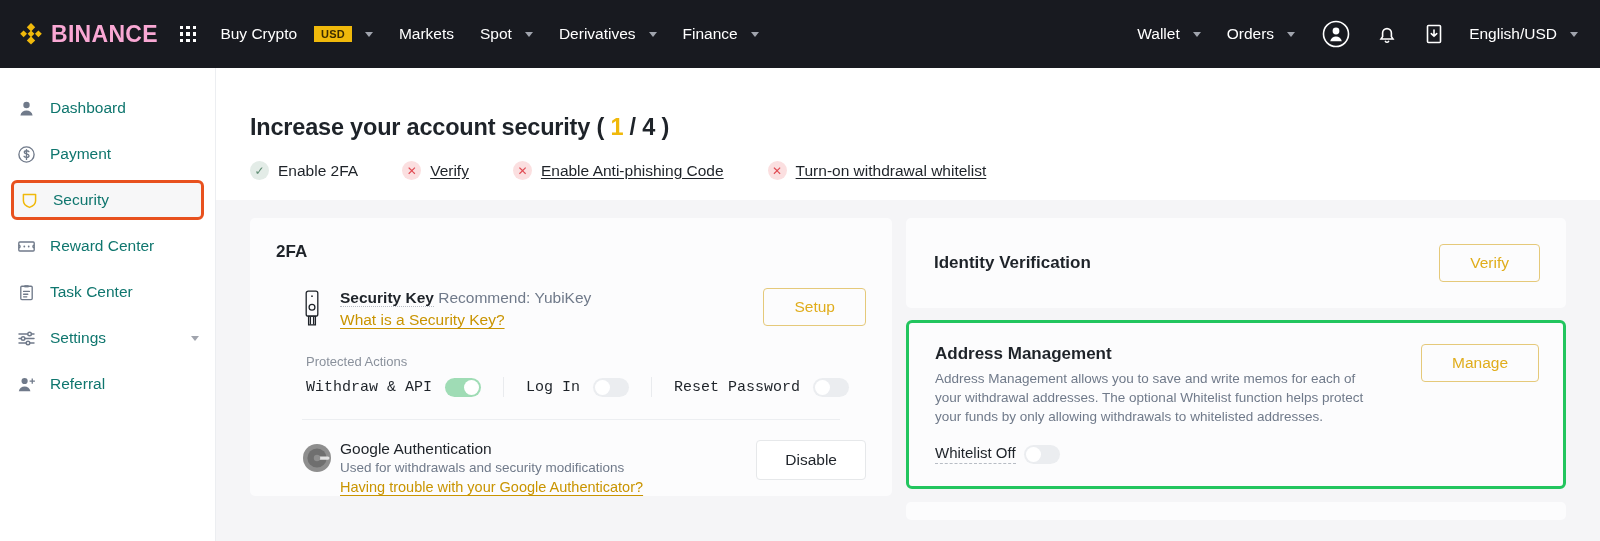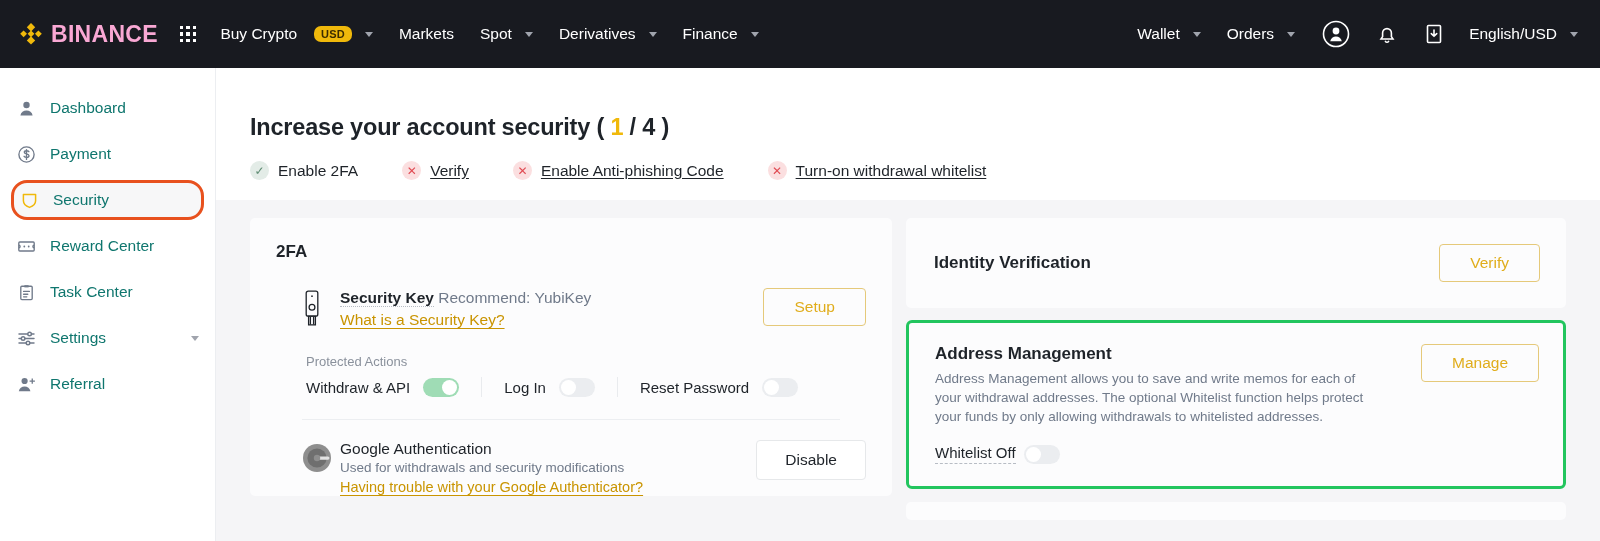--- a/index.html
+++ b/index.html
@@ -20,21 +20,21 @@
   .logo-text { font-size: 23px; font-weight: bold; color: #f9a8d4; letter-spacing: .3px; }
   .grid-icon { display: grid; grid-template-columns: repeat(3,3.5px); gap: 3px; margin-right: 24px; }
   .grid-icon i { width: 3.5px; height: 3.5px; background: #fff; display: block; }
   .nav-item {
     display: flex; align-items: center; gap: 11px;
     font-size: 15.5px; color: #fff; margin-right: 26px;
     white-space: nowrap; cursor: pointer;
   }
   .usd-badge {
     background: #f0b90b; color: #3a2c00; font-size: 11px; font-weight: bold;
-    border-radius: 7px; padding: 2px 7px 2.5px; margin-left: 6px; letter-spacing: .2px;
+    border-radius: 0; padding: 2px 7px 2.5px; margin-left: 6px; letter-spacing: .2px;
   }
   .caret {
     width: 0; height: 0; border-left: 4.5px solid transparent;
     border-right: 4.5px solid transparent; border-top: 5px solid #a0a4ad;
     display: inline-block; margin-left: 2px;
   }
   .nav-spacer { flex: 1; }
   .nav-icon { margin-right: 24px; display: flex; align-items: center; cursor: pointer; }
   .nav-icon:last-child { margin-right: 0; }
 
@@ -46,21 +46,21 @@
     width: 216px; background: #fff; flex: 0 0 216px;
     border-right: 1px solid #eceef1; padding-top: 14px;
   }
   .side-item {
     display: flex; align-items: center; gap: 13px;
     height: 40px; padding: 0 16px; margin: 6px 0;
     font-size: 15.5px; color: #0f766e; cursor: pointer; position: relative;
   }
   .side-item .sicon { width: 21px; display: flex; justify-content: center; color: #707a8a; }
   .side-item.active {
-    background: #f7f7f8; border: 3px solid #e8511e; border-radius: 16px;
+    background: #f7f7f8; border: 3px solid #e8511e; border-radius: 6px;
     margin: 6px 11px; padding: 0 5px;
   }
   .side-item.active .sicon { color: #f0b90b; }
   .side-caret { margin-left: auto; }
 
   
   .main { flex: 1; display: flex; flex-direction: column; overflow: hidden; }
   .main-head { background: #fff; padding: 26px 0 20px 34px; }
   .page-title { font-size: 23.5px; font-weight: bold; color: #1e2329; letter-spacing: -.2px; margin-top: 20px; }
   .page-title .cnt { color: #f0b90b; }
@@ -97,21 +97,21 @@
     flex: 0 0 auto; border: 1px solid #e5c97a; border-radius: 4px;
     background: #fcfcfd; color: #e0ad1c; font-size: 15.5px;
     padding: 9px 30px; cursor: pointer; font-family: inherit;
   }
   .btn-outline-g {
     border: 1px solid #e6e8ea; border-radius: 4px; background: #fff;
     color: #1e2329; font-size: 15.5px; padding: 10px 28px; cursor: pointer; font-family: inherit;
   }
 
   .protected-lbl { font-size: 13px; color: #8a919c; padding: 22px 0 0 30px; }
-  .toggles { display: flex; align-items: center; padding: 8px 0 0 30px; }
+  .toggles { display: flex; align-items: center; padding: 8px 0 0 30px; font-family: Liberation Mono, monospace; }
   .tg-group { display: flex; align-items: center; gap: 13px; font-size: 15px; color: #1e2329; }
   .tg-sep { width: 1px; height: 20px; background: #e9ebee; margin: 0 22px; }
   .switch { width: 36px; height: 19px; border-radius: 10px; position: relative; cursor: pointer; }
   .switch.on { background: #9fdcb5; }
   .switch.off { background: #ebedf0; }
   .switch i { position: absolute; top: 2px; width: 15px; height: 15px; border-radius: 50%; background: #fff; display: block; }
   .switch.on i { right: 2px; }
   .switch.off i { left: 2px; }
 
   .divider { height: 1px; background: #eceef1; margin: 22px 26px 0; }

